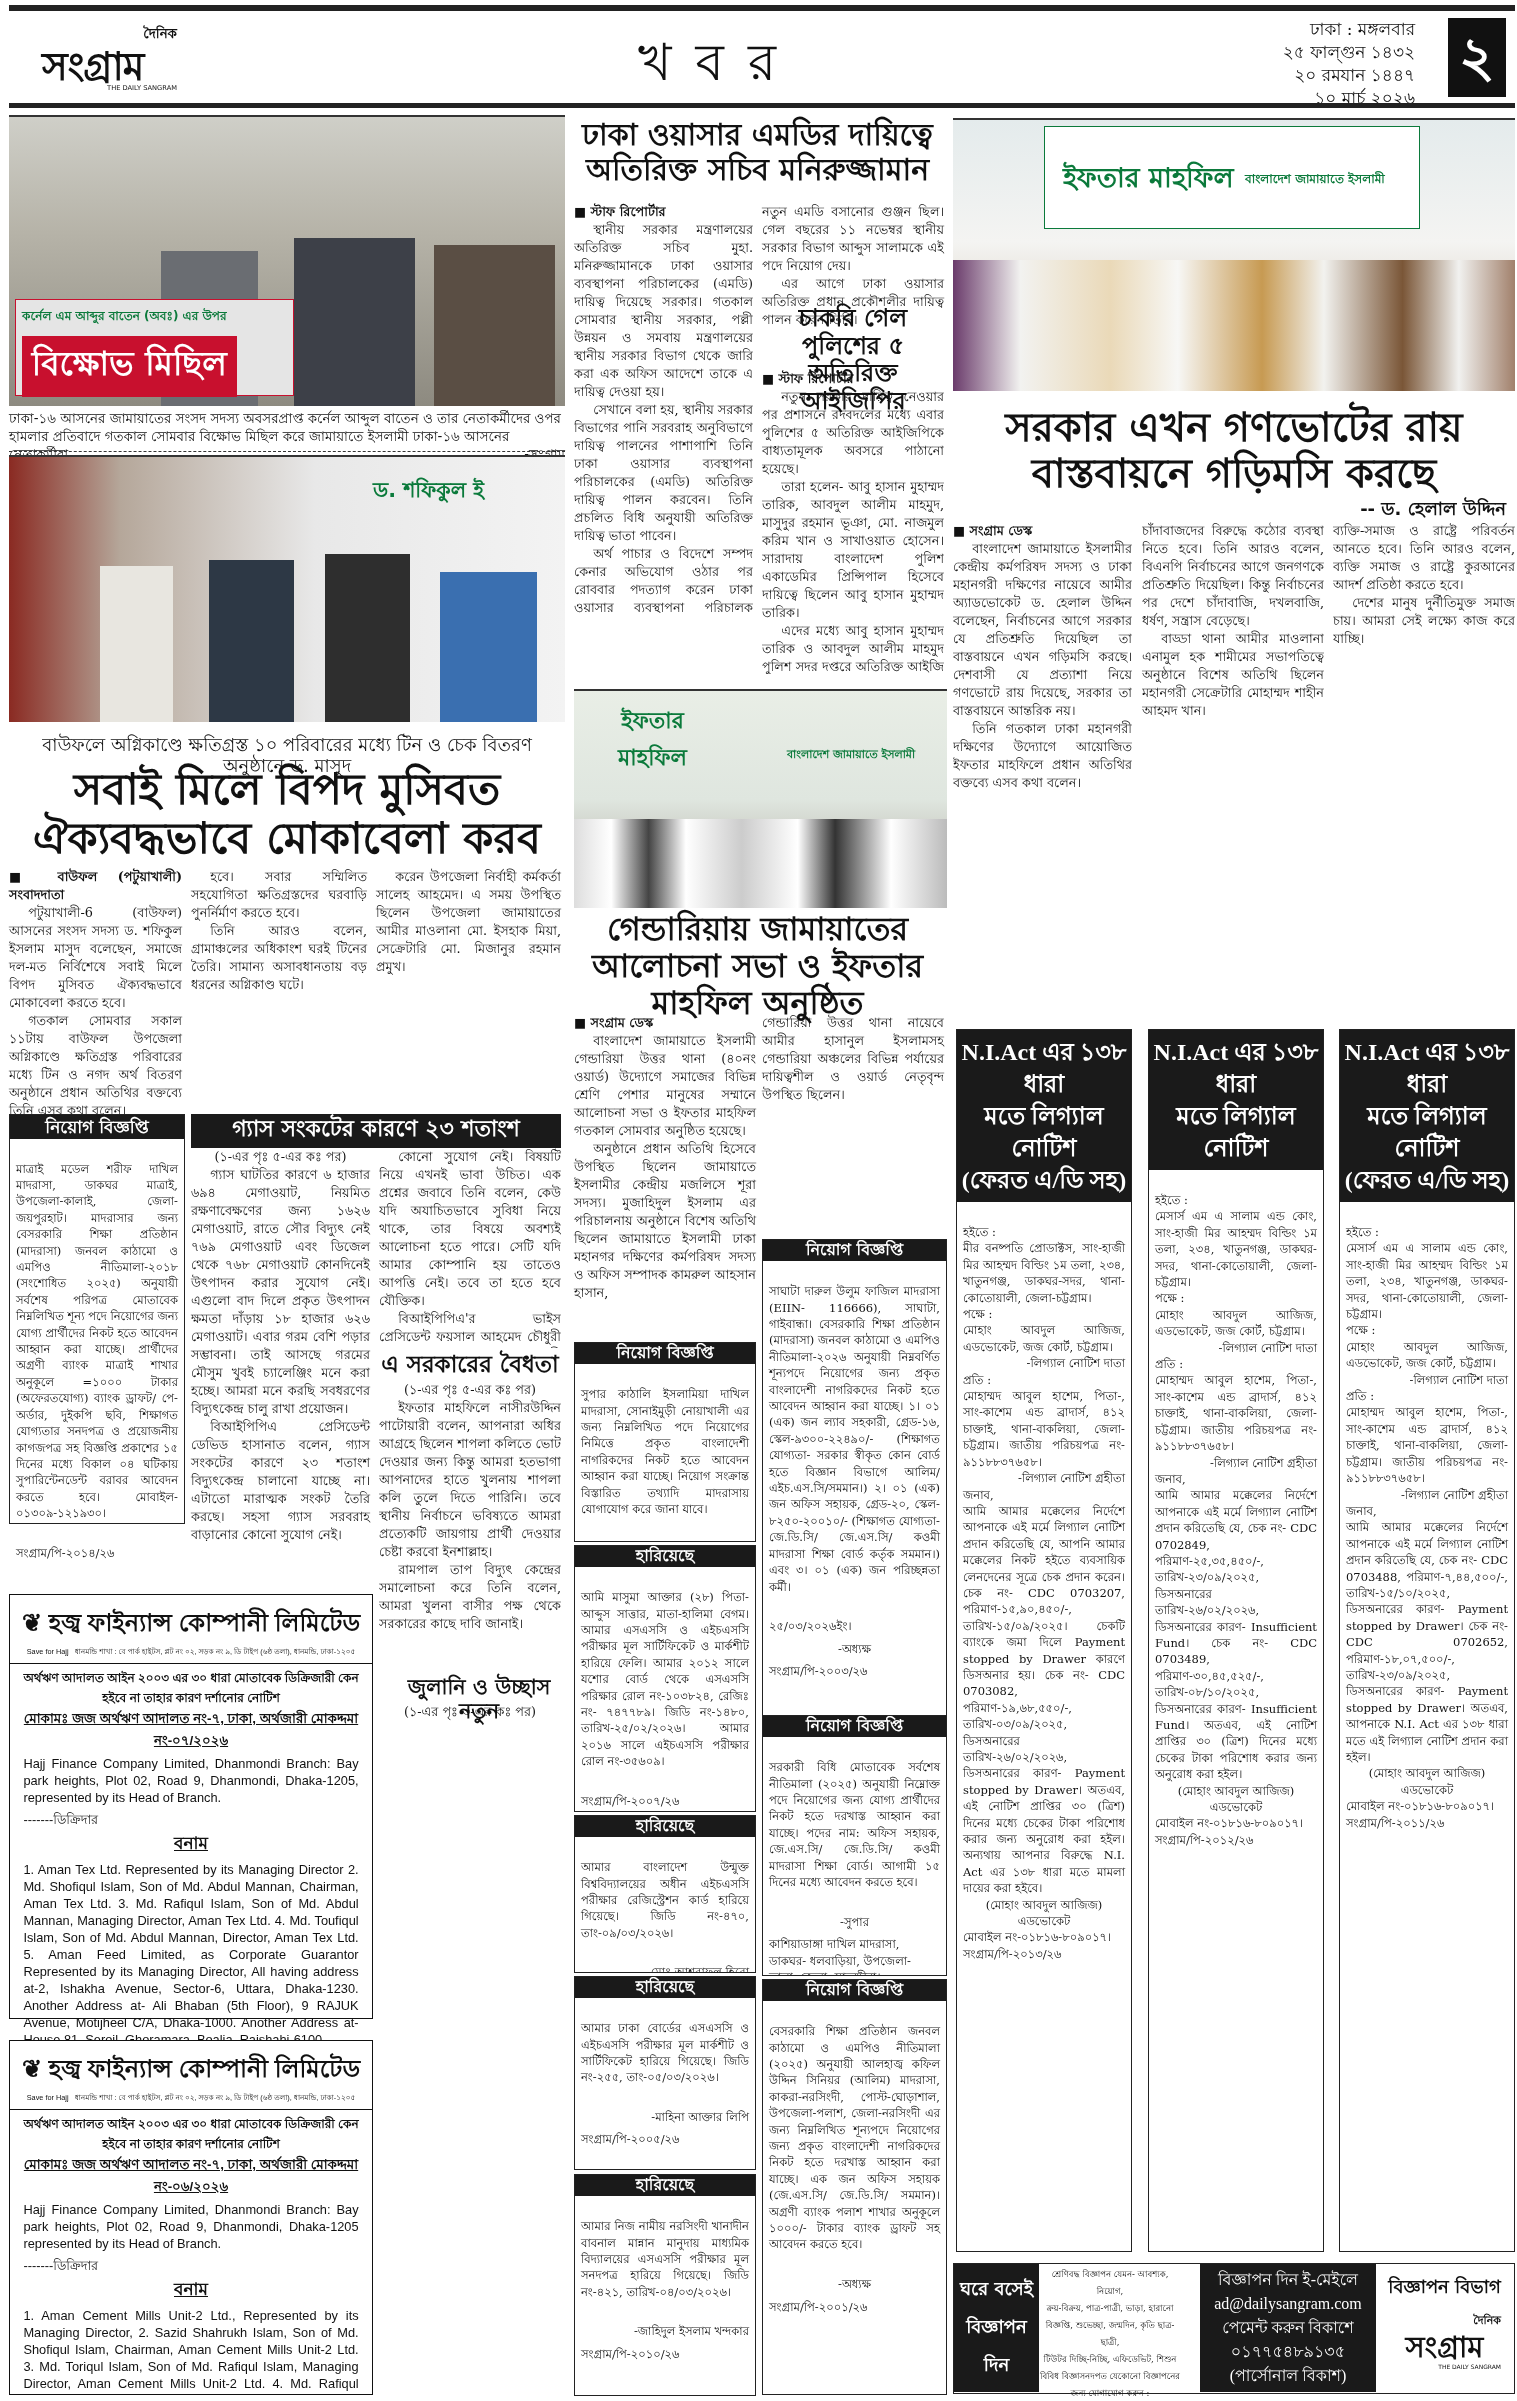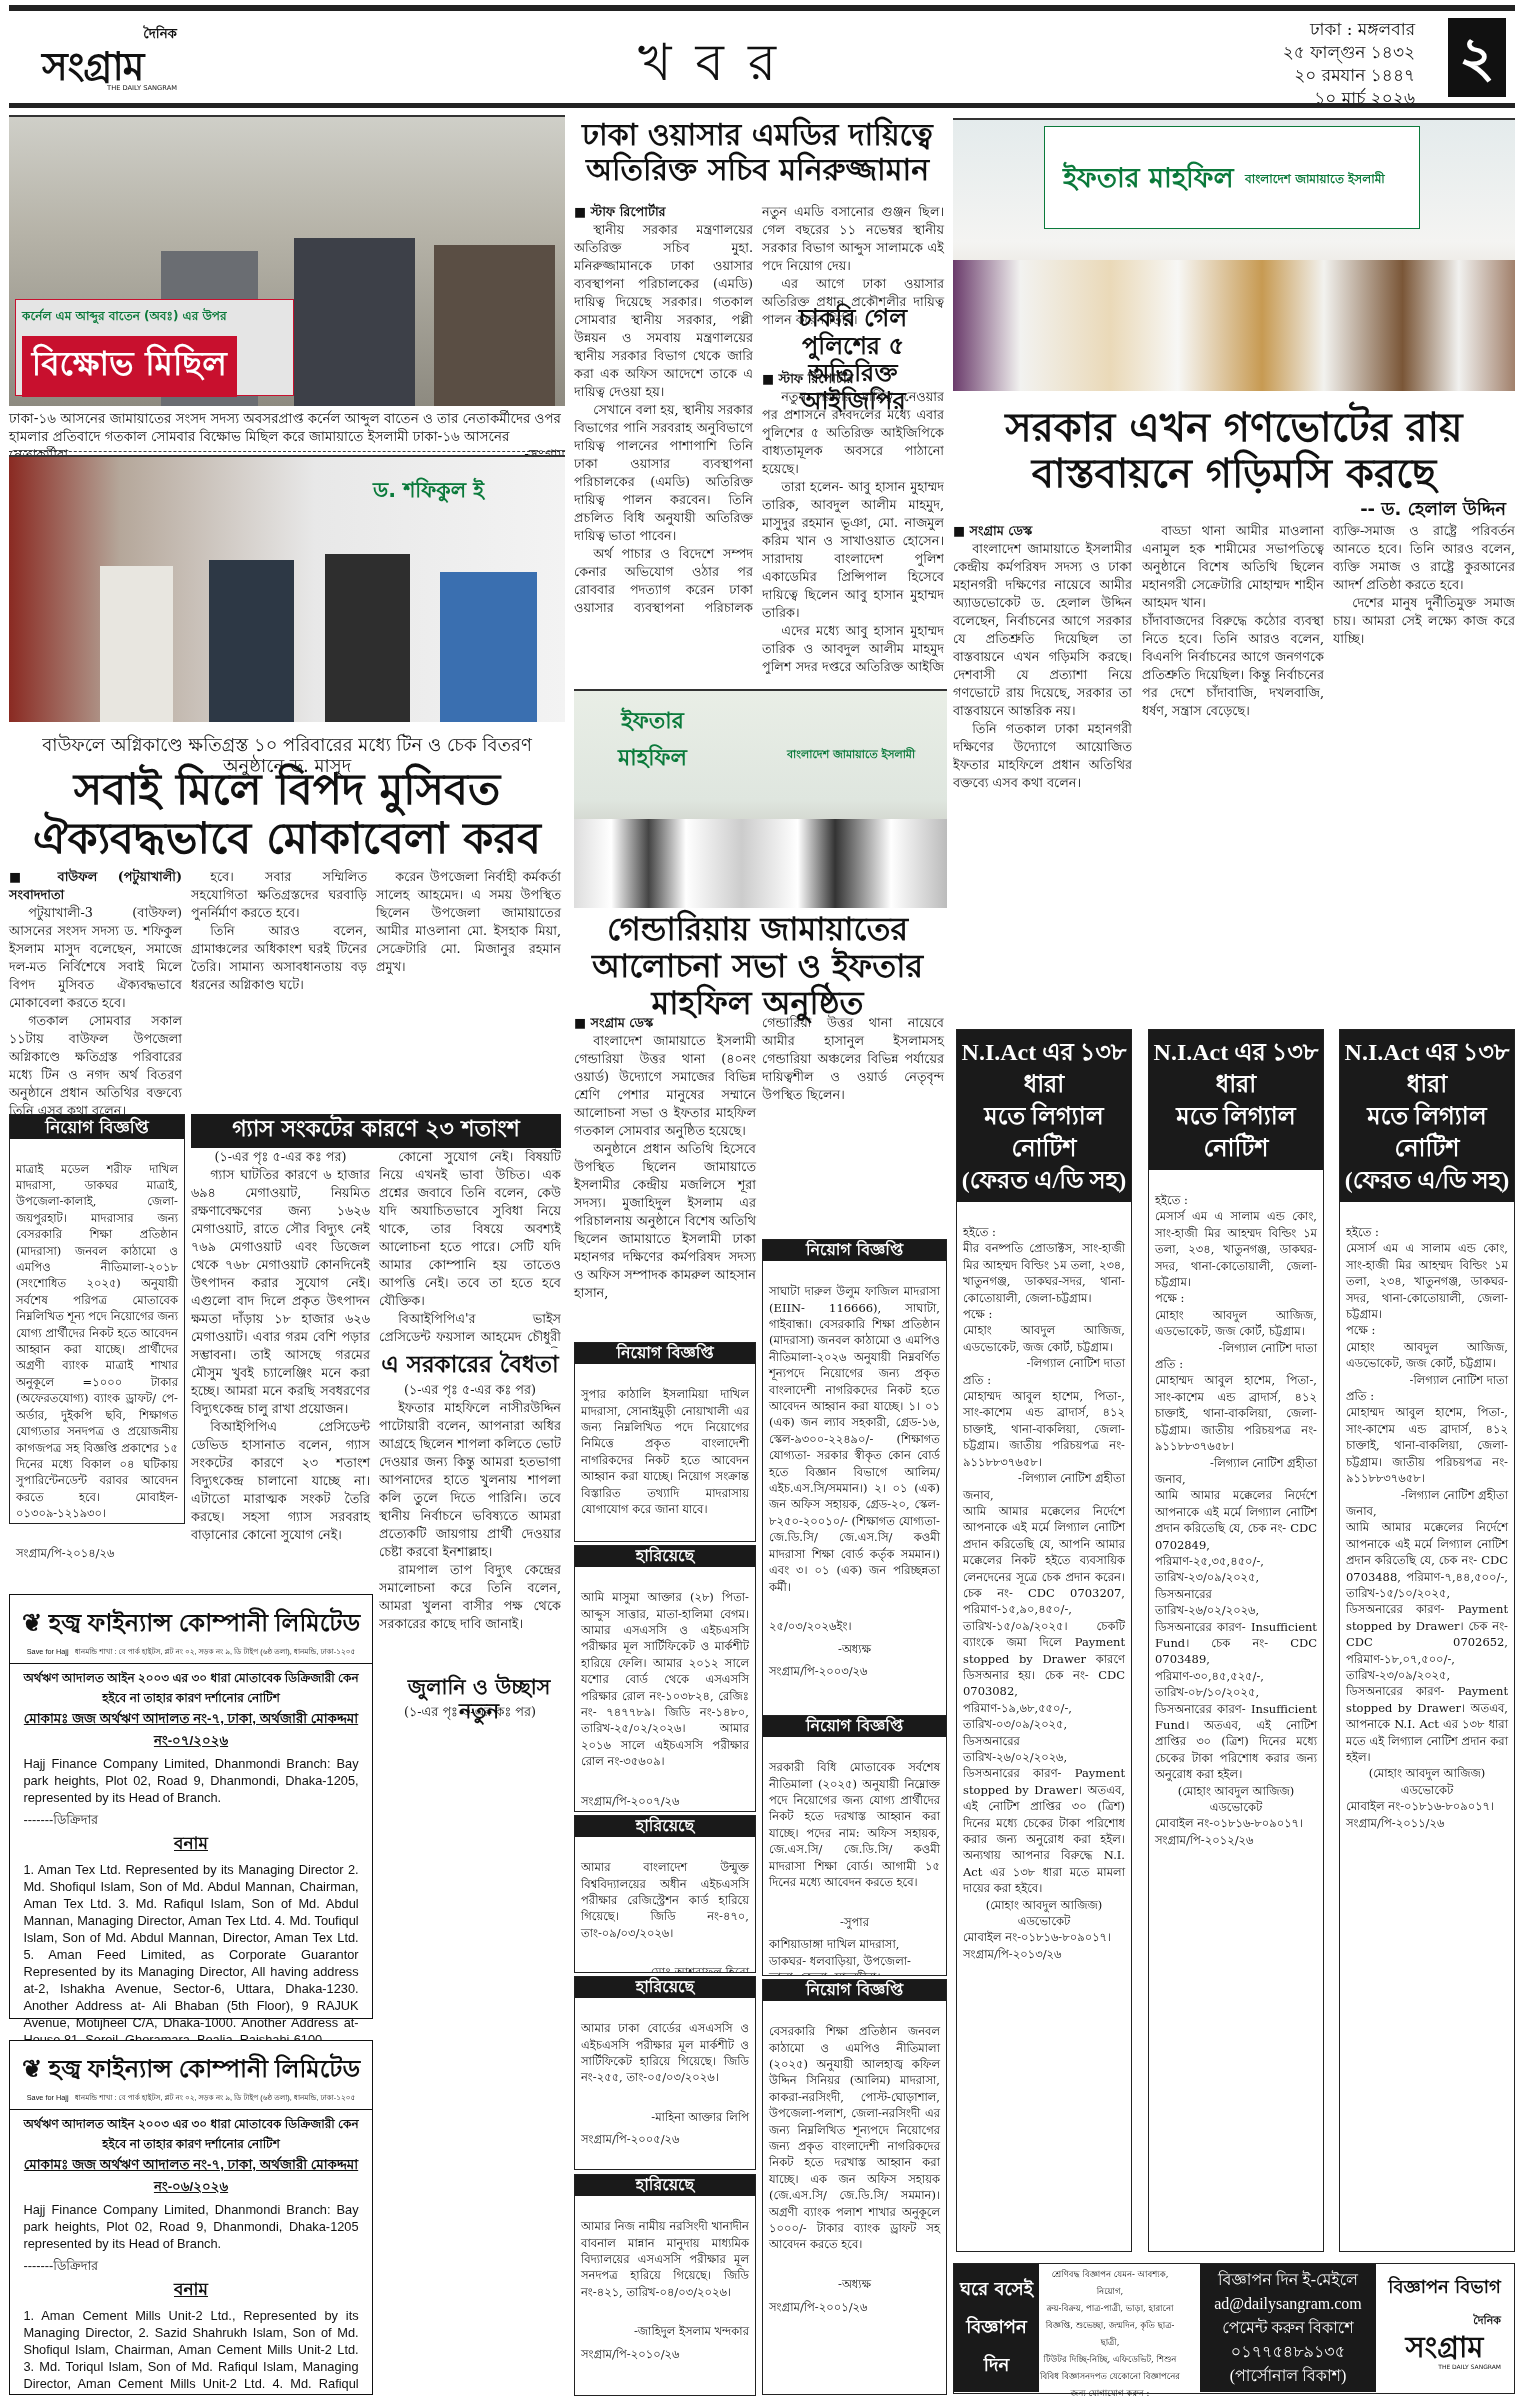--- a/index.html
+++ b/index.html
@@ -81,21 +81,21 @@
   <div class="abs" style="left:91px;top:109px;width:73px;height:158px;background:#e8e6e0;"></div>
   <div class="abs" style="left:200px;top:103px;width:85px;height:164px;background:#2d3845;"></div>
   <div class="abs" style="left:316px;top:97px;width:85px;height:170px;background:#2e2e2e;"></div>
   <div class="abs" style="left:431px;top:115px;width:97px;height:152px;background:#3a6fb0;"></div>
 </div>
 
 <div class="headline" style="left:9px;top:735px;width:556px;font-size:18px;font-weight:normal;">বাউফলে অগ্নিকাণ্ডে ক্ষতিগ্রস্ত ১০ পরিবারের মধ্যে টিন ও চেক বিতরণ অনুষ্ঠানে ড. মাসুদ</div>
 <div class="headline" style="left:9px;top:765px;width:556px;font-size:43px;">সবাই মিলে বিপদ মুসিবত ঐক্যবদ্ধভাবে মোকাবেলা করব</div>
 <div class="col" style="left:9px;top:868px;width:173px;">
   <p class="byline">বাউফল (পটুয়াখালী) সংবাদদাতা</p>
-  <p>পটুয়াখালী-3 (বাউফল) আসনের সংসদ সদস্য ড. শফিকুল ইসলাম মাসুদ বলেছেন, সমাজে দল-মত নির্বিশেষে সবাই মিলে বিপদ মুসিবত ঐক্যবদ্ধভাবে মোকাবেলা করতে হবে।</p>
+  <p>পটুয়াখালী-6 (বাউফল) আসনের সংসদ সদস্য ড. শফিকুল ইসলাম মাসুদ বলেছেন, সমাজে দল-মত নির্বিশেষে সবাই মিলে বিপদ মুসিবত ঐক্যবদ্ধভাবে মোকাবেলা করতে হবে।</p>
   <p>গতকাল সোমবার সকাল ১১টায় বাউফল উপজেলা অগ্নিকাণ্ডে ক্ষতিগ্রস্ত পরিবারের মধ্যে টিন ও নগদ অর্থ বিতরণ অনুষ্ঠানে প্রধান অতিথির বক্তব্যে তিনি এসব কথা বলেন।</p>
 </div>
 <div class="col" style="left:191px;top:868px;width:176px;">
   <p>হবে। সবার সম্মিলিত সহযোগিতা ক্ষতিগ্রস্তদের ঘরবাড়ি পুনর্নির্মাণ করতে হবে।</p>
   <p>তিনি আরও বলেন, গ্রামাঞ্চলের অধিকাংশ ঘরই টিনের তৈরি। সামান্য অসাবধানতায় বড় ধরনের অগ্নিকাণ্ড ঘটে।</p>
 </div>
 <div class="col" style="left:376px;top:868px;width:185px;">
   <p>করেন উপজেলা নির্বাহী কর্মকর্তা সালেহ আহমেদ। এ সময় উপস্থিত ছিলেন উপজেলা জামায়াতের আমীর মাওলানা মো. ইসহাক মিয়া, সেক্রেটারি মো. মিজানুর রহমান প্রমুখ।</p>
 </div>
 
@@ -247,22 +247,22 @@
 </div>
 
 <div class="headline" style="left:953px;top:404px;width:562px;font-size:40px;">সরকার এখন গণভোটের রায় বাস্তবায়নে গড়িমসি করছে</div>
 <div class="abs" style="right:12px;top:495px;font-size:18px;font-weight:bold;">-- ড. হেলাল উদ্দিন</div>
 <div class="col" style="left:953px;top:522px;width:179px;height:492px;overflow:hidden;">
   <p class="byline">সংগ্রাম ডেস্ক</p>
   <p>বাংলাদেশ জামায়াতে ইসলামীর কেন্দ্রীয় কর্মপরিষদ সদস্য ও ঢাকা মহানগরী দক্ষিণের নায়েবে আমীর অ্যাডভোকেট ড. হেলাল উদ্দিন বলেছেন, নির্বাচনের আগে সরকার যে প্রতিশ্রুতি দিয়েছিল তা বাস্তবায়নে এখন গড়িমসি করছে। দেশবাসী যে প্রত্যাশা নিয়ে গণভোটে রায় দিয়েছে, সরকার তা বাস্তবায়নে আন্তরিক নয়।</p>
   <p>তিনি গতকাল ঢাকা মহানগরী দক্ষিণের উদ্যোগে আয়োজিত ইফতার মাহফিলে প্রধান অতিথির বক্তব্যে এসব কথা বলেন।</p>
 </div>
 <div class="col" style="left:1142px;top:522px;width:182px;height:492px;overflow:hidden;">
+  <p style="text-indent:0">চাঁদাবাজদের বিরুদ্ধে কঠোর ব্যবস্থা নিতে হবে। তিনি আরও বলেন, বিএনপি নির্বাচনের আগে জনগণকে প্রতিশ্রুতি দিয়েছিল। কিন্তু নির্বাচনের পর দেশে চাঁদাবাজি, দখলবাজি, ধর্ষণ, সন্ত্রাস বেড়েছে।</p>
   <p>বাড্ডা থানা আমীর মাওলানা এনামুল হক শামীমের সভাপতিত্বে অনুষ্ঠানে বিশেষ অতিথি ছিলেন মহানগরী সেক্রেটারি মোহাম্মদ শাহীন আহমদ খান।</p>
-  <p style="text-indent:0">চাঁদাবাজদের বিরুদ্ধে কঠোর ব্যবস্থা নিতে হবে। তিনি আরও বলেন, বিএনপি নির্বাচনের আগে জনগণকে প্রতিশ্রুতি দিয়েছিল। কিন্তু নির্বাচনের পর দেশে চাঁদাবাজি, দখলবাজি, ধর্ষণ, সন্ত্রাস বেড়েছে।</p>
 </div>
 <div class="col" style="left:1333px;top:522px;width:182px;height:492px;overflow:hidden;">
   <p style="text-indent:0">ব্যক্তি-সমাজ ও রাষ্ট্রে পরিবর্তন আনতে হবে। তিনি আরও বলেন, ব্যক্তি সমাজ ও রাষ্ট্রে কুরআনের আদর্শ প্রতিষ্ঠা করতে হবে।</p>
   <p>দেশের মানুষ দুর্নীতিমুক্ত সমাজ চায়। আমরা সেই লক্ষ্যে কাজ করে যাচ্ছি।</p>
 </div>
 
 <div class="adbox" style="left:956px;top:1029px;width:176px;height:1223px;overflow:hidden;">
   <div class="boxhead nihead">
     <div>N.I.Act এর ১৩৮ ধারা</div>
     <div>মতে লিগ্যাল নোটিশ</div>

